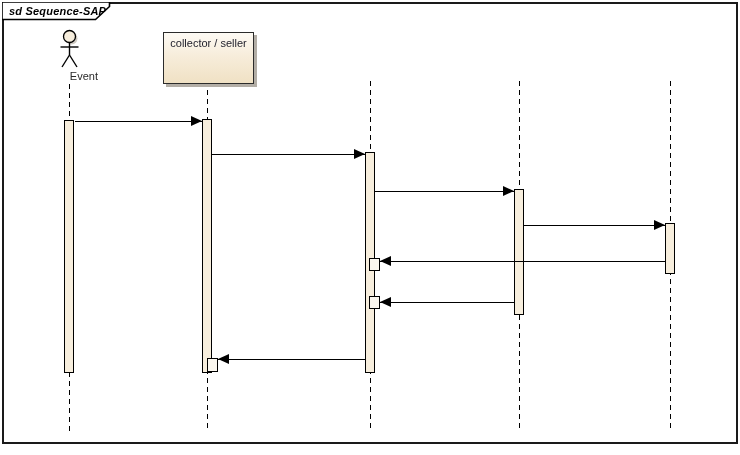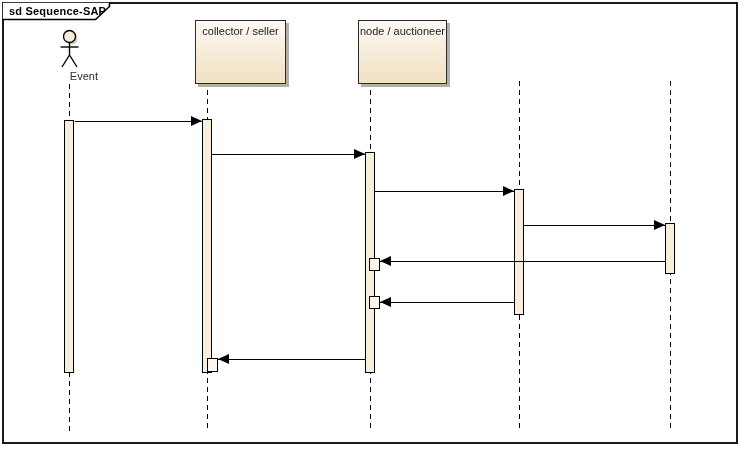--- a/index.html
+++ b/index.html
@@ -7,32 +7,32 @@
     position:relative;width:740px;height:455px;background:#fff;
     font-family:"Liberation Sans",sans-serif;overflow:hidden;
   }
   .frame{
     position:absolute;left:2px;top:2px;width:736px;height:442px;
     box-sizing:border-box;border:2px solid #1a1a1a;background:transparent;
   }
   .frame-tab-svg{position:absolute;left:2px;top:2px;}
   .frame-title{
     position:absolute;left:9px;top:5px;font-size:11px;font-weight:bold;
-    color:#000;white-space:nowrap;letter-spacing:0.2px;
+    color:#000;white-space:nowrap;letter-spacing:0.2px;font-style:italic;
   }
   .lifeline{
     position:absolute;width:1px;
     background:repeating-linear-gradient(to bottom,#000 0 5px,transparent 5px 9px);
   }
   .hbox{
-    position:absolute;top:20px;height:64px;box-sizing:border-box;
+    position:absolute;top:32px;height:52px;box-sizing:border-box;
     border:1px solid #2b2b2b;
     background:linear-gradient(180deg,#fdfaf4 0%,#f7eddb 45%,#f0e1c4 100%);
     box-shadow:3px 3px 0 #b3aea6;
-    text-align:center;padding-top:4px;font-size:11px;color:#1c1c28;margin-left:32px;
+    text-align:center;padding-top:4px;font-size:11px;color:#1c1c28;
   }
   .bar{
     position:absolute;width:10px;box-sizing:border-box;
     border:1px solid #000;background:#f7eedd;
   }
   .sq{
     position:absolute;width:11px;box-sizing:border-box;
     border:1px solid #000;background:#fbf7ef;
   }
   .msg{position:absolute;height:11px;}
@@ -71,23 +71,20 @@
     <line x1="15.5" y1="13.5" x2="15.5" y2="26" stroke="#000" stroke-width="1.4"></line>
     <line x1="6.5" y1="18" x2="24.5" y2="18" stroke="#000" stroke-width="1.4"></line>
     <line x1="15.5" y1="26" x2="8" y2="38" stroke="#000" stroke-width="1.4"></line>
     <line x1="15.5" y1="26" x2="23" y2="38" stroke="#000" stroke-width="1.4"></line>
   </svg>
   <div class="actor-label">Event</div>
 
   <div class="hbox" style="left:163px;width:91px;">
     <span>collector / seller</span>
   </div>
-  <div class="hbox" style="left:326px;width:89px;">
-    <span>node / auctioneer</span>
-  </div>
 
   <div class="bar" style="left:64px;top:120px;height:253px;"></div>
   <div class="bar" style="left:202px;top:119px;height:254px;"></div>
   <div class="bar" style="left:365px;top:152px;height:221px;"></div>
   <div class="bar" style="left:514px;top:189px;height:126px;"></div>
   <div class="bar" style="left:665px;top:223px;height:51px;"></div>
 
   <div class="sq" style="left:369px;top:258px;height:13px;"></div>
   <div class="sq" style="left:369px;top:296px;height:13px;"></div>
   <div class="sq" style="left:207px;top:358px;height:14px;"></div>

